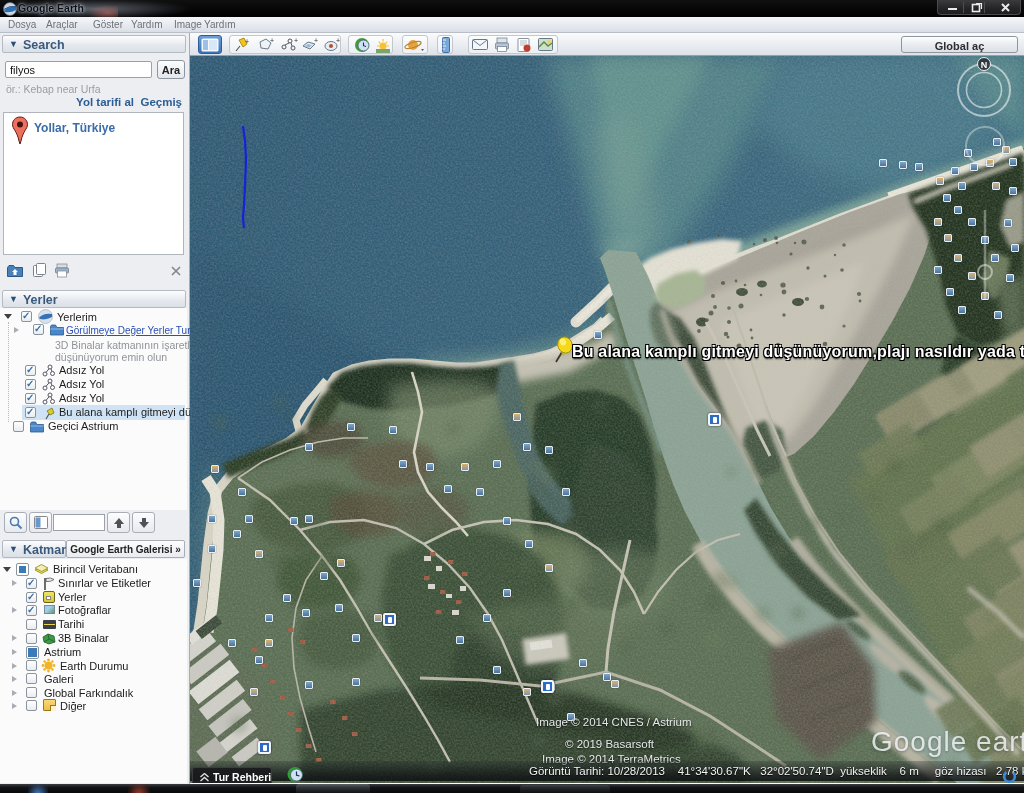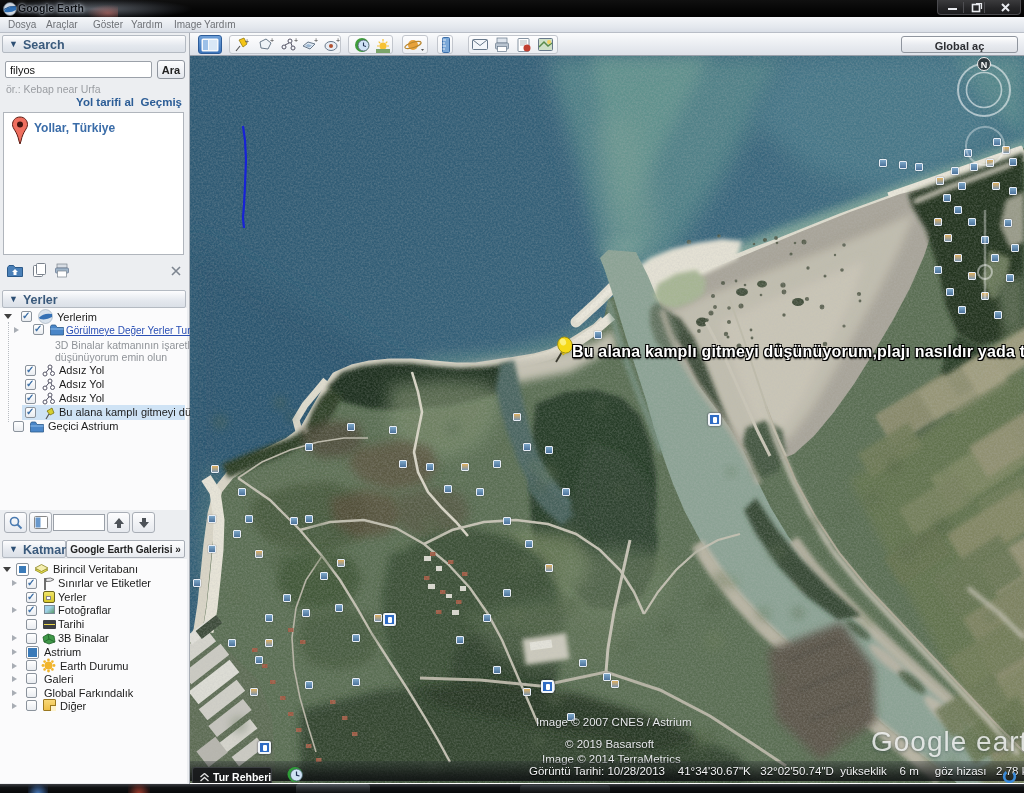--- a/index.html
+++ b/index.html
@@ -841,21 +841,21 @@
 <circle cx="34" cy="8" r="6.5" fill="rgba(40,44,48,0.85)" stroke="#eee" stroke-width="1"></circle>
 <text x="34" y="11.5" font-size="9" font-weight="bold" fill="#fff" text-anchor="middle">N</text>
 </svg>
       <svg class="abs" style="left:361px;top:278px" width="26" height="30" viewBox="0 0 26 30">
 <path d="M11 18 L5 28" stroke="#3a3a30" stroke-width="1.8"></path>
 <ellipse cx="14" cy="11" rx="7.2" ry="8.2" fill="#f5d919" stroke="#9a8a0a" stroke-width="0.8" transform="rotate(-24 14 11)"></ellipse>
 <ellipse cx="12" cy="8" rx="3" ry="3.6" fill="#fcf07a" transform="rotate(-24 12 8)"></ellipse>
 <path d="M9.5 17.5 L13 19.5 L16 18.5 L12 21.5 Z" fill="#c8ad10"></path>
 </svg>
       <div class="abs" id="pinlabel">Bu alana kamplı gitmeyi düşünüyorum,plajı nasıldır yada tavsi</div>
-    <div class="abs wm" style="left:346px;top:660px">Image © 2007 CNES / Astrium</div>
+    <div class="abs wm" style="left:346px;top:660px">Image © 2014 CNES / Astrium</div>
     <div class="abs wm" style="left:375px;top:682px">© 2019 Basarsoft</div>
     <div class="abs wm" style="left:352px;top:697px">Image © 2014 TerraMetrics</div>
     <div class="abs" id="gew">Google earth</div>
     <div class="abs" id="statusbar">
       <div id="statustext">Görüntü Tarihi: 10/28/2013&nbsp;&nbsp;&nbsp;&nbsp;41°34'30.67"K&nbsp;&nbsp;&nbsp;32°02'50.74"D&nbsp;&nbsp;yükseklik&nbsp;&nbsp;&nbsp;&nbsp;6 m&nbsp;&nbsp;&nbsp;&nbsp;&nbsp;göz hizası&nbsp;&nbsp;&nbsp;2.78 km</div>
     </div>
     <svg class="abs" style="left:812px;top:713px" width="15" height="15" viewBox="0 0 14 14">
         <circle cx="7" cy="7" r="5" fill="none" stroke="#3a8ad8" stroke-width="2.5" stroke-dasharray="20 7"></circle>
       </svg>
     <div class="abs" id="turbtn"><svg style="margin:5px 4px -1px 7px" width="9" height="9" viewBox="0 0 9 9">

